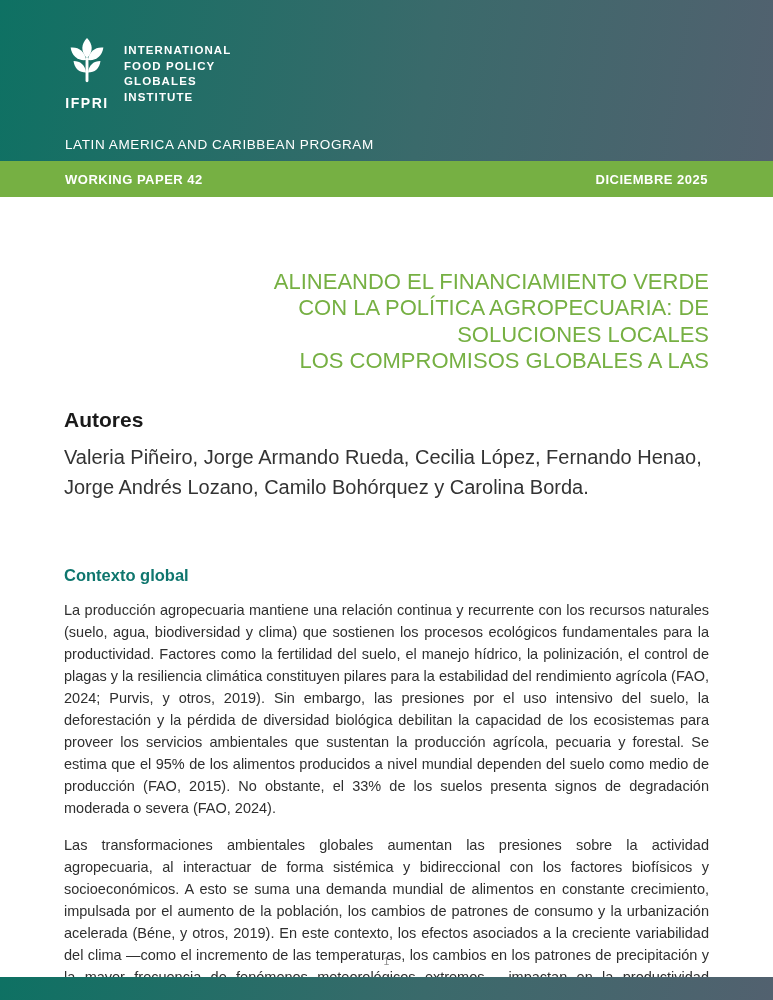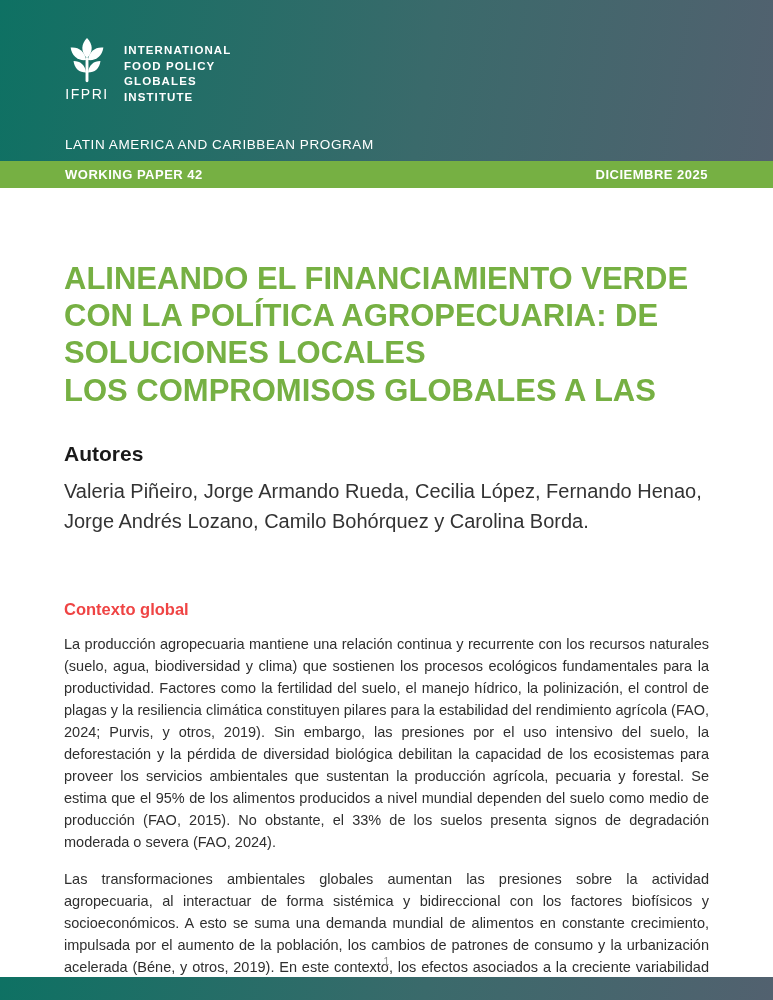--- a/index.html
+++ b/index.html
@@ -23,81 +23,81 @@
   }
   .logo-row {
     display:flex;
     align-items:flex-start;
     gap:15px;
     padding:36px 0 0 65px;
   }
   .logo-mark { display:flex; flex-direction:column; align-items:center; }
   .logo-mark svg { display:block; }
   .logo-acronym {
-    font-weight:normal;
+    font-weight:bold;
     font-size:14px;
     letter-spacing:1.5px;
-    margin-top:0;
+    margin-top:9px;
   }
   .org-name {
     font-size:11.5px;
     font-weight:bold;
     letter-spacing:1.1px;
     line-height:1.35;
     padding-top:7px;
   }
   .program {
     position:absolute;
     left:65px;
     bottom:9px;
     font-size:13.5px;
     letter-spacing:0.6px;
   }
 
   
   .banner {
-    height:27px;
+    height:36px;
     background:#76b043;
     color:#ffffff;
     display:flex;
     justify-content:space-between;
     align-items:center;
     padding:0 65px;
     font-size:13px;
     font-weight:bold;
     letter-spacing:0.5px;
   }
 
   
   .content {
     padding:72px 64px 0 64px;
     color:#333333;
   }
   .title {
     color:#76b043;
-    font-weight:bold;
-    font-size:31px;
+    font-weight:normal;
+    font-size:22px;
     line-height:1.2;
-    text-align:left;
+    text-align:right;
   }
   .authors-heading {
     margin-top:33px;
     font-size:21px;
     font-weight:bold;
     color:#1a1a1a;
   }
   .authors {
     margin-top:10px;
     font-size:20px;
     line-height:1.5;
     color:#333333;
   }
   .section-heading {
     margin-top:64px;
-    color:#ef4444;
+    color:#0f766e;
     font-weight:bold;
     font-size:16.5px;
   }
   .para {
     margin-top:14px;
     font-size:14.5px;
     line-height:1.52;
     text-align:justify;
     color:#2f2f2f;
   }

